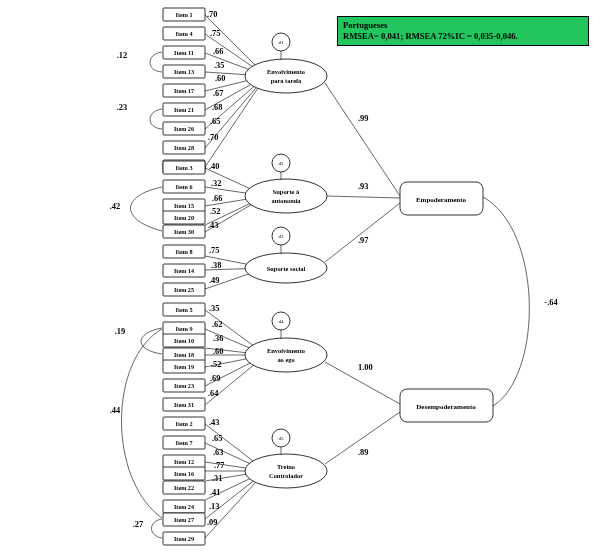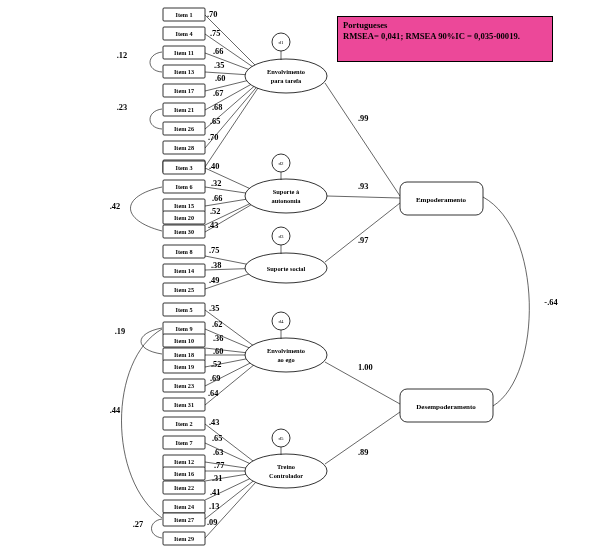--- a/index.html
+++ b/index.html
@@ -44,23 +44,23 @@
   }
   .corrlabel{
     font-family:"Liberation Serif", serif;
     font-size:8.4px;font-weight:bold;fill:#000;text-anchor:middle;
   }
   .pathlabel{
     font-family:"Liberation Serif", serif;
     font-size:8.4px;font-weight:bold;fill:#000;
   }
   #fitbox{
-    position:absolute;left:337px;top:16px;width:216px;
-    border:1px solid #000;background:#ec4899;
-    padding:3px 5px 20px 5px;
+    position:absolute;left:337px;top:16px;width:252px;
+    border:1px solid #000;background:#22c55e;
+    padding:3px 5px 4px 5px;
     box-sizing:border-box;
   }
   #fitbox div{
     font-family:"Liberation Serif", serif;
     font-size:8.6px;font-weight:bold;line-height:1.24;
     white-space:nowrap;
   }
 </style>
 </head>
 <body>
@@ -387,14 +387,14 @@
 
   <g>
     <path class="curve" d="M483,197 C543,230 543,375 493,406"></path>
     <text class="corrlabel" x="551" y="305">-.64</text>
   </g>
 
 </svg>
 
 <div id="fitbox">
   <div>Portugueses</div>
-  <div>RMSEA= 0,041; RMSEA 90%IC = 0,035-00019.</div>
+  <div>RMSEA= 0,041; RMSEA 72%IC = 0,035-0,046.</div>
 </div>
 
 </body></html>

